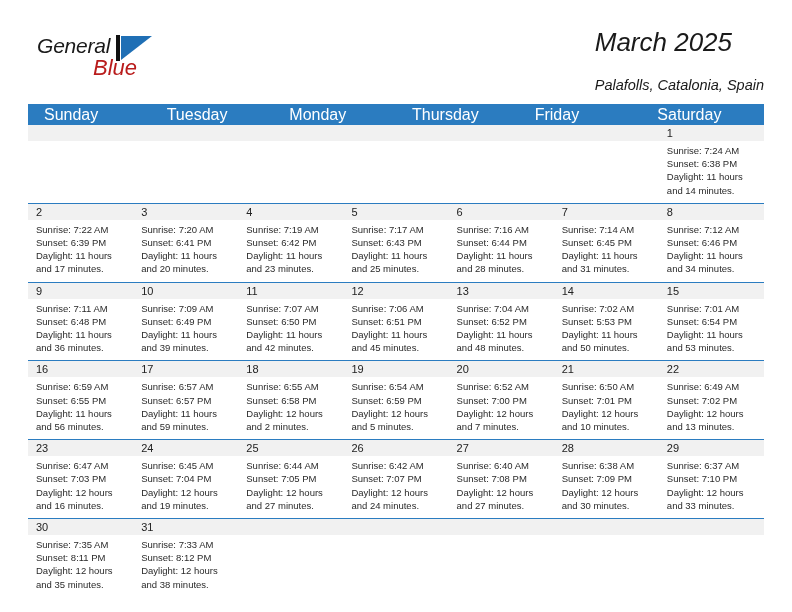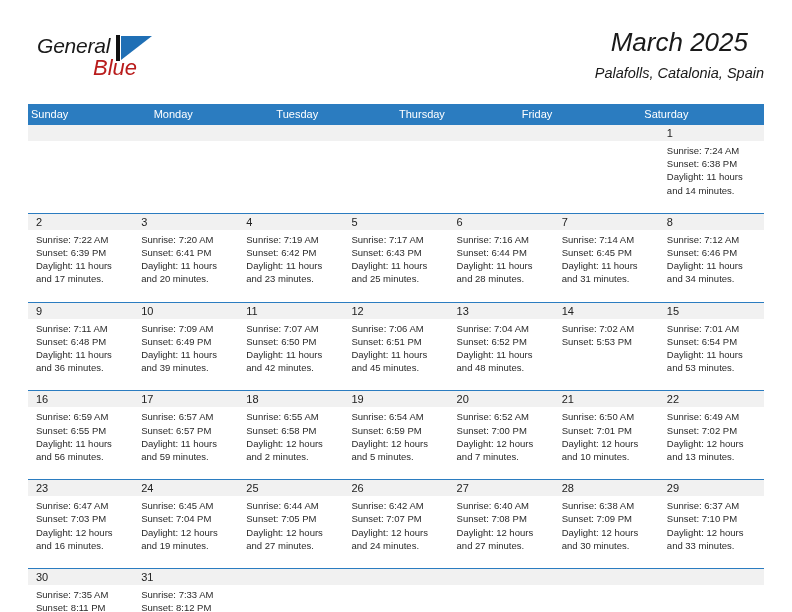--- a/index.html
+++ b/index.html
@@ -75,54 +75,54 @@
     left: 56px;
     top: 21px;
     font-size: 22px;
     color: #b91c1c;
     font-family: "Liberation Sans", sans-serif;
   }
   .title-block {
     position: absolute;
     right: 0;
     top: 0;
-    text-align: center;
+    text-align: left;
   }
   .cal-title {
     font-size: 26px;
     color: #1a1a1a;
     line-height: 32px;
     white-space: nowrap;
   }
   .cal-subtitle {
     font-size: 14.5px;
     color: #1a1a1a;
     line-height: 22px;
-    margin-top: 4px;
+    margin-top: 16px;
     white-space: nowrap;
   }
 
   
   .calendar {
     position: absolute;
     left: 28px;
     top: 104px;
     width: 736px;
   }
   .weekday-row {
     display: flex;
     background: #2b7cc0;
     height: 21px;
   }
   .weekday {
     flex: 1 1 0;
     color: #ffffff;
-    font-size: 11px;
+    font-size: 16px;
     line-height: 21px;
-    padding-left: 3px;
+    padding-left: 16px;
     box-sizing: border-box;
     white-space: nowrap;
   }
   .week-row {
     display: flex;
     border-top: 1.4px solid #2b7cc0;
   }
   .week-row:first-of-type {
     border-top: none;
   }
@@ -140,21 +140,21 @@
     font-size: 11px;
     line-height: 16px;
     padding-left: 8px;
     color: #222222;
     box-sizing: border-box;
   }
   .day-cell.empty .day-number {
     background: #f1f1f1;
   }
   .day-info {
-    padding: 3px 6px 16px 8px;
+    padding: 3px 6px 6px 8px;
     font-size: 9.5px;
     line-height: 13.2px;
     color: #2a2a2a;
   }
   .day-info div {
     white-space: nowrap;
   }
   .day-info .wrap {
     white-space: normal;
   }
@@ -178,22 +178,22 @@
     <div class="title-block">
       <div class="cal-title">March 2025</div>
       <div class="cal-subtitle">Palafolls, Catalonia, Spain</div>
     </div>
 
   </div>
 
   <div class="calendar">
     <div class="weekday-row" id="weekday-row">
         <div class="weekday">Sunday</div>
+        <div class="weekday">Tuesday</div>
         <div class="weekday">Monday</div>
-        <div class="weekday">Tuesday</div>
         <div class="weekday">Thursday</div>
         <div class="weekday">Friday</div>
         <div class="weekday">Saturday</div>
       </div>
     <div id="weeks-container">
         <div class="week-row">
           <div class="day-cell empty">
             <div class="day-number"></div>
             <div class="day-info">
               <div></div>
@@ -347,20 +347,21 @@
               <div>Sunrise: 7:04 AM</div>
               <div>Sunset: 6:52 PM</div>
               <div class="wrap">Daylight: 11 hours and 48 minutes.</div>
             </div>
           </div>
           <div class="day-cell">
             <div class="day-number">14</div>
             <div class="day-info">
               <div>Sunrise: 7:02 AM</div>
               <div>Sunset: 5:53 PM</div>
+              <div class="wrap">Daylight: 11 hours and 50 minutes.</div>
             </div>
           </div>
           <div class="day-cell">
             <div class="day-number">15</div>
             <div class="day-info">
               <div>Sunrise: 7:01 AM</div>
               <div>Sunset: 6:54 PM</div>
               <div class="wrap">Daylight: 11 hours and 53 minutes.</div>
             </div>
           </div>

